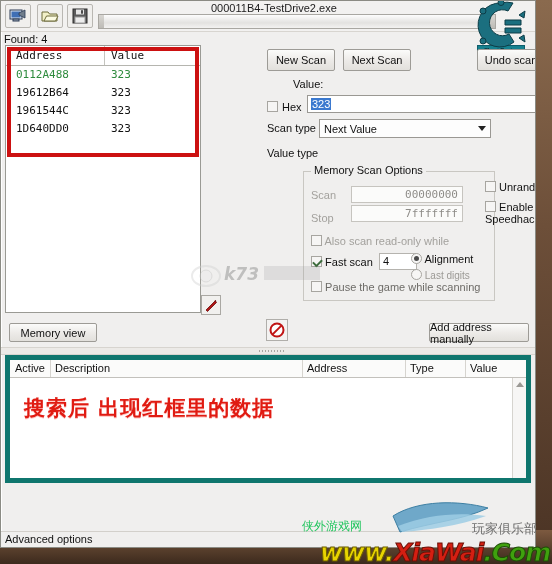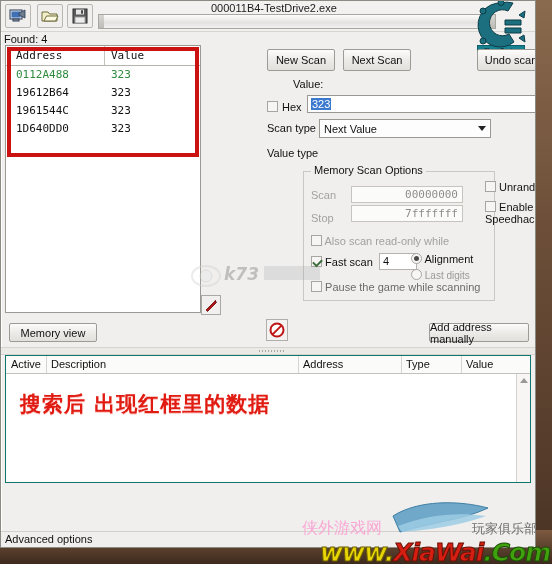--- a/index.html
+++ b/index.html
@@ -252,21 +252,21 @@
     background:#eceae7;border-top:1px solid #d7d4cf;border-bottom:1px solid #d7d4cf;
   }
   #splitter:after{
     content:"";position:absolute;left:258px;top:2px;width:26px;height:2px;
     background:repeating-linear-gradient(90deg,#a9a7a2 0 1px,transparent 1px 3px);
   }
 
   
   #cheat-table{
     position:absolute;left:4px;top:354px;width:526px;height:128px;
-    border:1px solid #0f766e;background:#0c4a6e;box-sizing:border-box;overflow:hidden;
+    border:5px solid #0f766e;background:#0c4a6e;box-sizing:border-box;overflow:hidden;
   }
   #ct-head{height:17px;border-bottom:1px solid #c3c1bc;position:relative;background:#fbfbfa;}
   .ct-h{position:absolute;top:2px;font-size:11px;color:#111;}
   #ct-h-active{left:5px;}
   #ct-h-desc{left:45px;}
   #ct-h-address{left:297px;}
   #ct-h-type{left:400px;}
   #ct-h-value{left:460px;}
   .ct-sep{position:absolute;top:0;width:1px;height:17px;background:#d6d4cf;}
 
@@ -311,21 +311,21 @@
   
   #wm-k73{
     position:absolute;left:190px;top:258px;width:150px;height:34px;
     pointer-events:none;opacity:.55;
   }
   #wm-bottom{
     position:absolute;left:280px;top:490px;width:270px;height:74px;
     pointer-events:none;
   }
   #wm-cn-left{
-    position:absolute;left:22px;top:28px;font-size:16px;color:#f9a8d4;
+    position:absolute;left:22px;top:28px;font-size:12px;color:#22c55e;
     font-family:"DejaVu Sans","Liberation Sans",sans-serif;
   }
   #wm-cn-right{
     position:absolute;left:192px;top:30px;font-size:13px;color:#6f6f6f;
     font-family:"DejaVu Sans","Liberation Sans",sans-serif;
   }
   #wm-url{
     position:absolute;left:40px;top:48px;
     font-family:"DejaVu Sans","Liberation Sans",sans-serif;
     font-size:25px;font-weight:bold;font-style:italic;letter-spacing:-1px;

